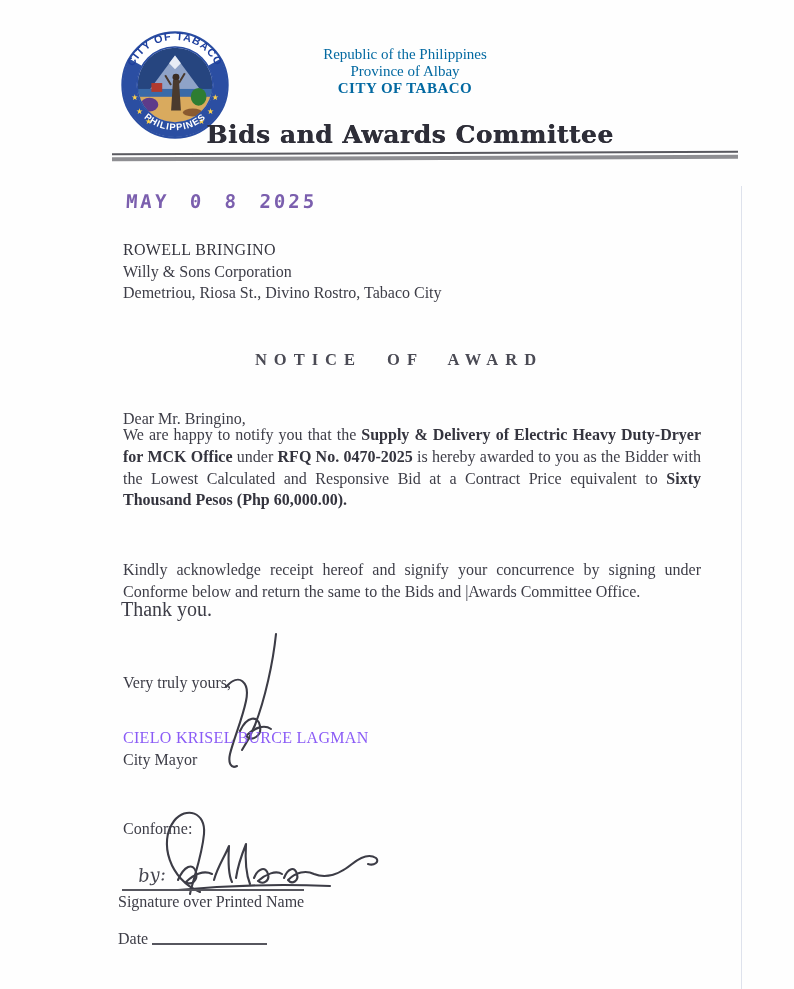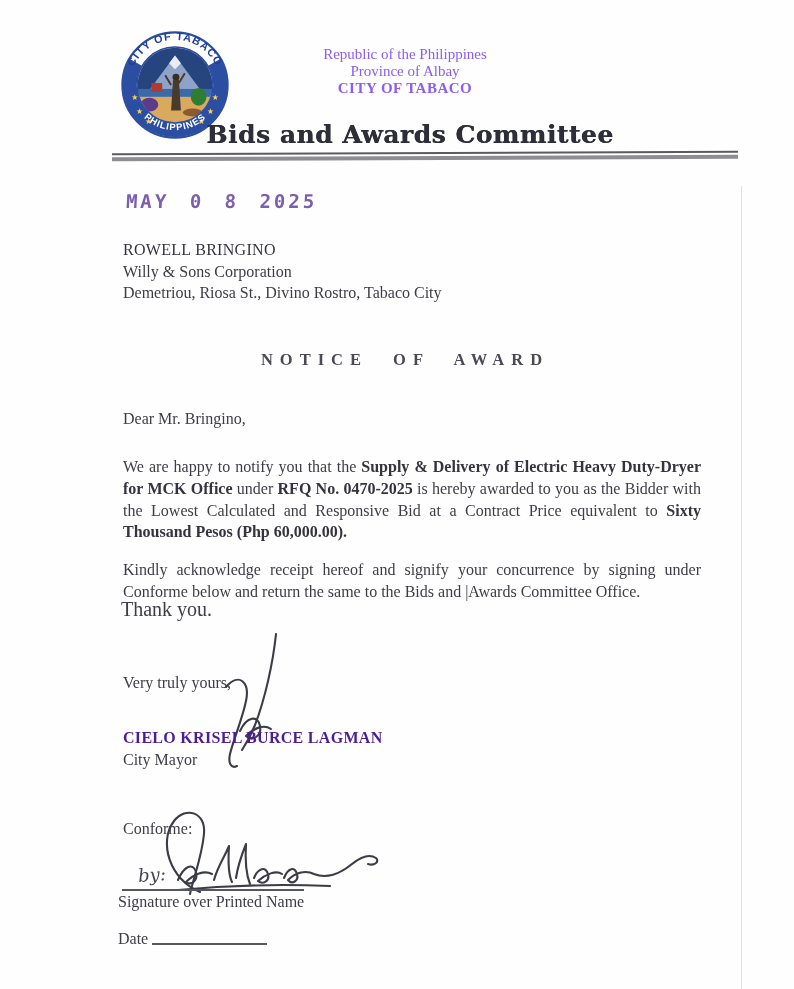--- a/index.html
+++ b/index.html
@@ -14,21 +14,21 @@
     color: #3d3d47;
     overflow: hidden;
   }
   .abs { position: absolute; }
   .b { font-weight: bold; color: #34343e; }
 
   
   .header-text {
     left: 250px; top: 46px; width: 310px;
     text-align: center; font-size: 15px; line-height: 17px;
-    color: #8b5cf6;
+    color: #0369a1;
   }
   .header-text .city { font-weight: bold; letter-spacing: 0.5px; }
   .committee {
     left: 150px; top: 120px; width: 520px;
     text-align: center;
     font-family: "DejaVu Serif", serif;
     font-weight: bold;
     font-size: 25px;
     letter-spacing: 0.5px;
     color: #2e2e38;
@@ -46,40 +46,40 @@
     letter-spacing: 3px; word-spacing: 6px;
     transform: skewX(-3deg);
   }
 
   
   .recipient { left: 123px; top: 239px; font-size: 16px; line-height: 21.5px; }
   .recipient .name { font-weight: normal; color: #34343e; letter-spacing: 0.3px; }
 
   
   .noa-title {
-    left: 116px; top: 350px; width: 578px;
+    left: 110px; top: 350px; width: 578px;
     text-align: center; font-weight: bold; font-size: 16.5px;
     letter-spacing: 7px; word-spacing: 14px;
     color: #4a4a54;
   }
 
   .salutation { left: 123px; top: 410px; font-size: 16px; }
 
   .para {
     left: 123px; width: 578px;
     font-size: 16px; line-height: 21.8px;
     text-align: justify;
   }
-  .p1 { top: 456px; }
+  .p1 { top: 424px; }
   .p2 { top: 535px; margin-top: 24px; }
   .thanks { left: 121px; top: 598px; font-size: 20px; }
 
   .valediction { left: 123px; top: 674px; font-size: 16px; }
   .signatory { left: 123px; top: 727px; font-size: 16px; line-height: 21.5px; }
-  .signatory .name { font-weight: bold; color: #4c1d95; letter-spacing: 0.3px; }
+  .signatory .name { font-weight: normal; color: #8b5cf6; letter-spacing: 0.3px; }
 
   .conforme-label { left: 123px; top: 820px; font-size: 16px; }
   .by-label {
     left: 138px; top: 864px;
     font-family: "DejaVu Serif", serif;
     font-style: italic; font-size: 18px;
     color: #45454f;
     transform: rotate(-4deg);
   }
   .sig-line { left: 122px; top: 889px; width: 182px; height: 1.5px; background: #56565e; }

